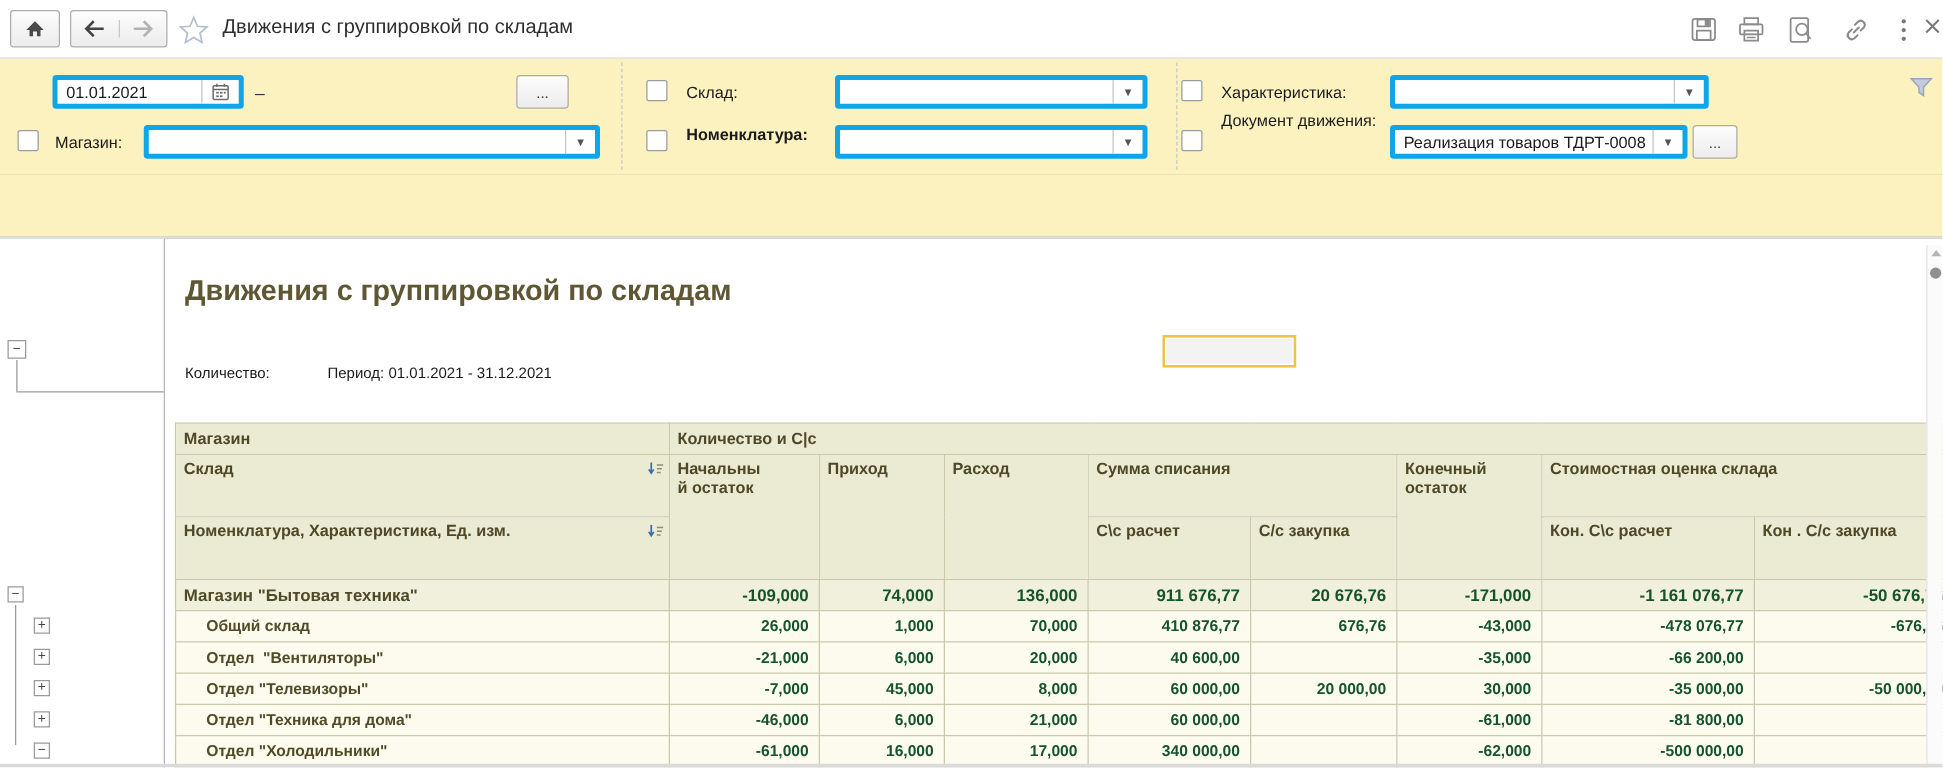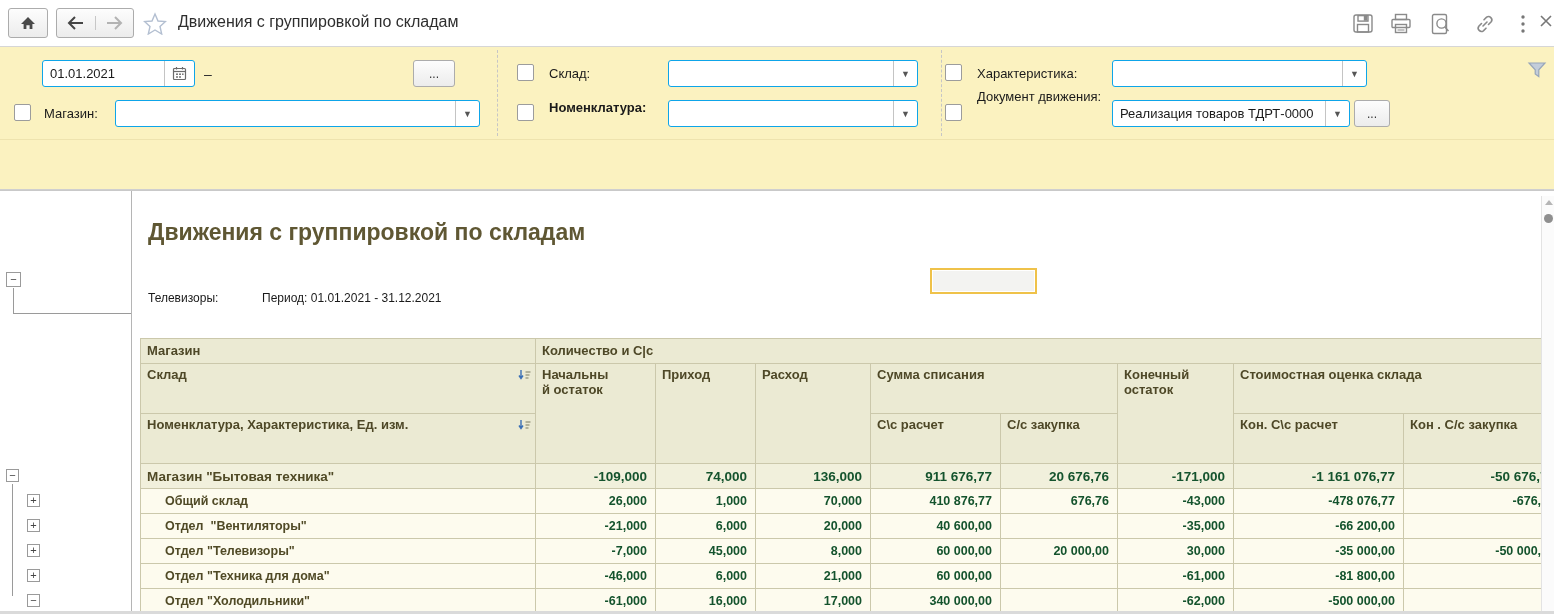--- a/index.html
+++ b/index.html
@@ -13,21 +13,21 @@
   .nav-group { position:absolute; left:56px; top:8px; width:78px; height:30px; display:flex; }
   .nav-group .seg { flex:1; display:flex; align-items:center; justify-content:center; }
   .nav-group .seg + .seg { border-left:1px solid #c7c7c7; }
   .star { position:absolute; left:143px; top:12px; }
   .win-title { position:absolute; left:178px; top:13px; font-size:16px; color:#2e2e2e; white-space:nowrap; }
   .winicon { position:absolute; top:13px; }
 
   
   .filters { position:absolute; left:0; top:47px; width:1554px; height:92px; background:#fbf2c0; }
   .dashsep { position:absolute; top:3px; height:86px; border-left:1px dashed #c6c6c6; }
-  .fld { position:absolute; height:27px; background:#fff; border:1px solid #0ea5e9; border-radius:3px; display:flex; align-items:center; font-size:13px; color:#1a1a1a; }
+  .fld { position:absolute; height:27px; background:#fff; border:4px solid #0ea5e9; border-radius:3px; display:flex; align-items:center; font-size:13px; color:#1a1a1a; }
   .fld .txt { flex:1; padding:0 7px; white-space:nowrap; overflow:hidden; }
   .fld .seg-icon { width:30px; align-self:stretch; border-left:1px solid #c4c4c4; display:flex; align-items:center; justify-content:center; }
   .fld .seg-arrow { width:24px; align-self:stretch; border-left:1px solid #c4c4c4; display:flex; align-items:center; justify-content:center; color:#555; font-size:9px; }
   .cb { position:absolute; width:17px; height:17px; background:#fff; border:1px solid #9c9c9c; border-radius:2px; }
   .flabel { position:absolute; font-size:13px; color:#1a1a1a; white-space:nowrap; }
   .dash { position:absolute; font-size:14px; color:#333; }
   .dots-btn { position:absolute; width:42px; height:27px; font-size:12px; color:#333; }
 
   
   .toolbar { position:absolute; left:0; top:139px; width:1554px; height:51px; background:#fbf2c0; border-top:1px solid #eee3ae; border-bottom:1px solid #cfcfcf; }
@@ -220,21 +220,21 @@
 
     <div class="cb" style="left:945px; top:17px;"></div>
     <div class="flabel" style="left:977px; top:19px;">Характеристика:</div>
     <div class="fld" style="left:1112px; top:13px; width:255px;">
       <div class="txt"></div>
       <div class="seg-arrow">▼</div>
     </div>
     <div class="cb" style="left:945px; top:57px;"></div>
     <div class="flabel" style="left:977px; top:42px;">Документ движения:</div>
     <div class="fld" style="left:1112px; top:53px; width:238px;">
-      <div class="txt">Реализация товаров ТДРТ-0000</div>
+      <div class="txt">Реализация товаров ТДРТ-0008</div>
       <div class="seg-arrow">▼</div>
     </div>
     <button class="btn dots-btn" style="left:1354px; top:53px; width:36px;">...</button>
 
     <div style="position:absolute; left:1527px; top:14px;">
       <svg width="20" height="18" viewBox="0 0 20 18">
           <path d="M2 2 H18 L11.8 8.8 V15.5 L8.2 13 V8.8 Z" fill="#c3cdda" stroke="#97a6ba" stroke-width="1.2"></path>
         </svg>
     </div>
   </div>
@@ -388,21 +388,21 @@
     <div class="tree-box" style="top: 278px; left: 6px;">−</div>
         <div class="tree-box" style="top: 303px; left: 27px;">+</div>
         <div class="tree-box" style="top: 328px; left: 27px;">+</div>
         <div class="tree-box" style="top: 353px; left: 27px;">+</div>
         <div class="tree-box" style="top: 378px; left: 27px;">+</div>
         <div class="tree-box" style="top: 403px; left: 27px;">−</div>
       </div>
 
     <div class="rtitle">Движения с группировкой по складам</div>
     <div class="sel-cell"></div>
-    <div class="params-label">Телевизоры:</div>
+    <div class="params-label">Количество:</div>
     <div class="params-value">Период: 01.01.2021 - 31.12.2021</div>
 
     <table class="rep">
       <colgroup>
         <col style="width:395px">
           <col style="width:120px">
           <col style="width:100px">
           <col style="width:115px">
         <col style="width:130px">
           <col style="width:117px">

